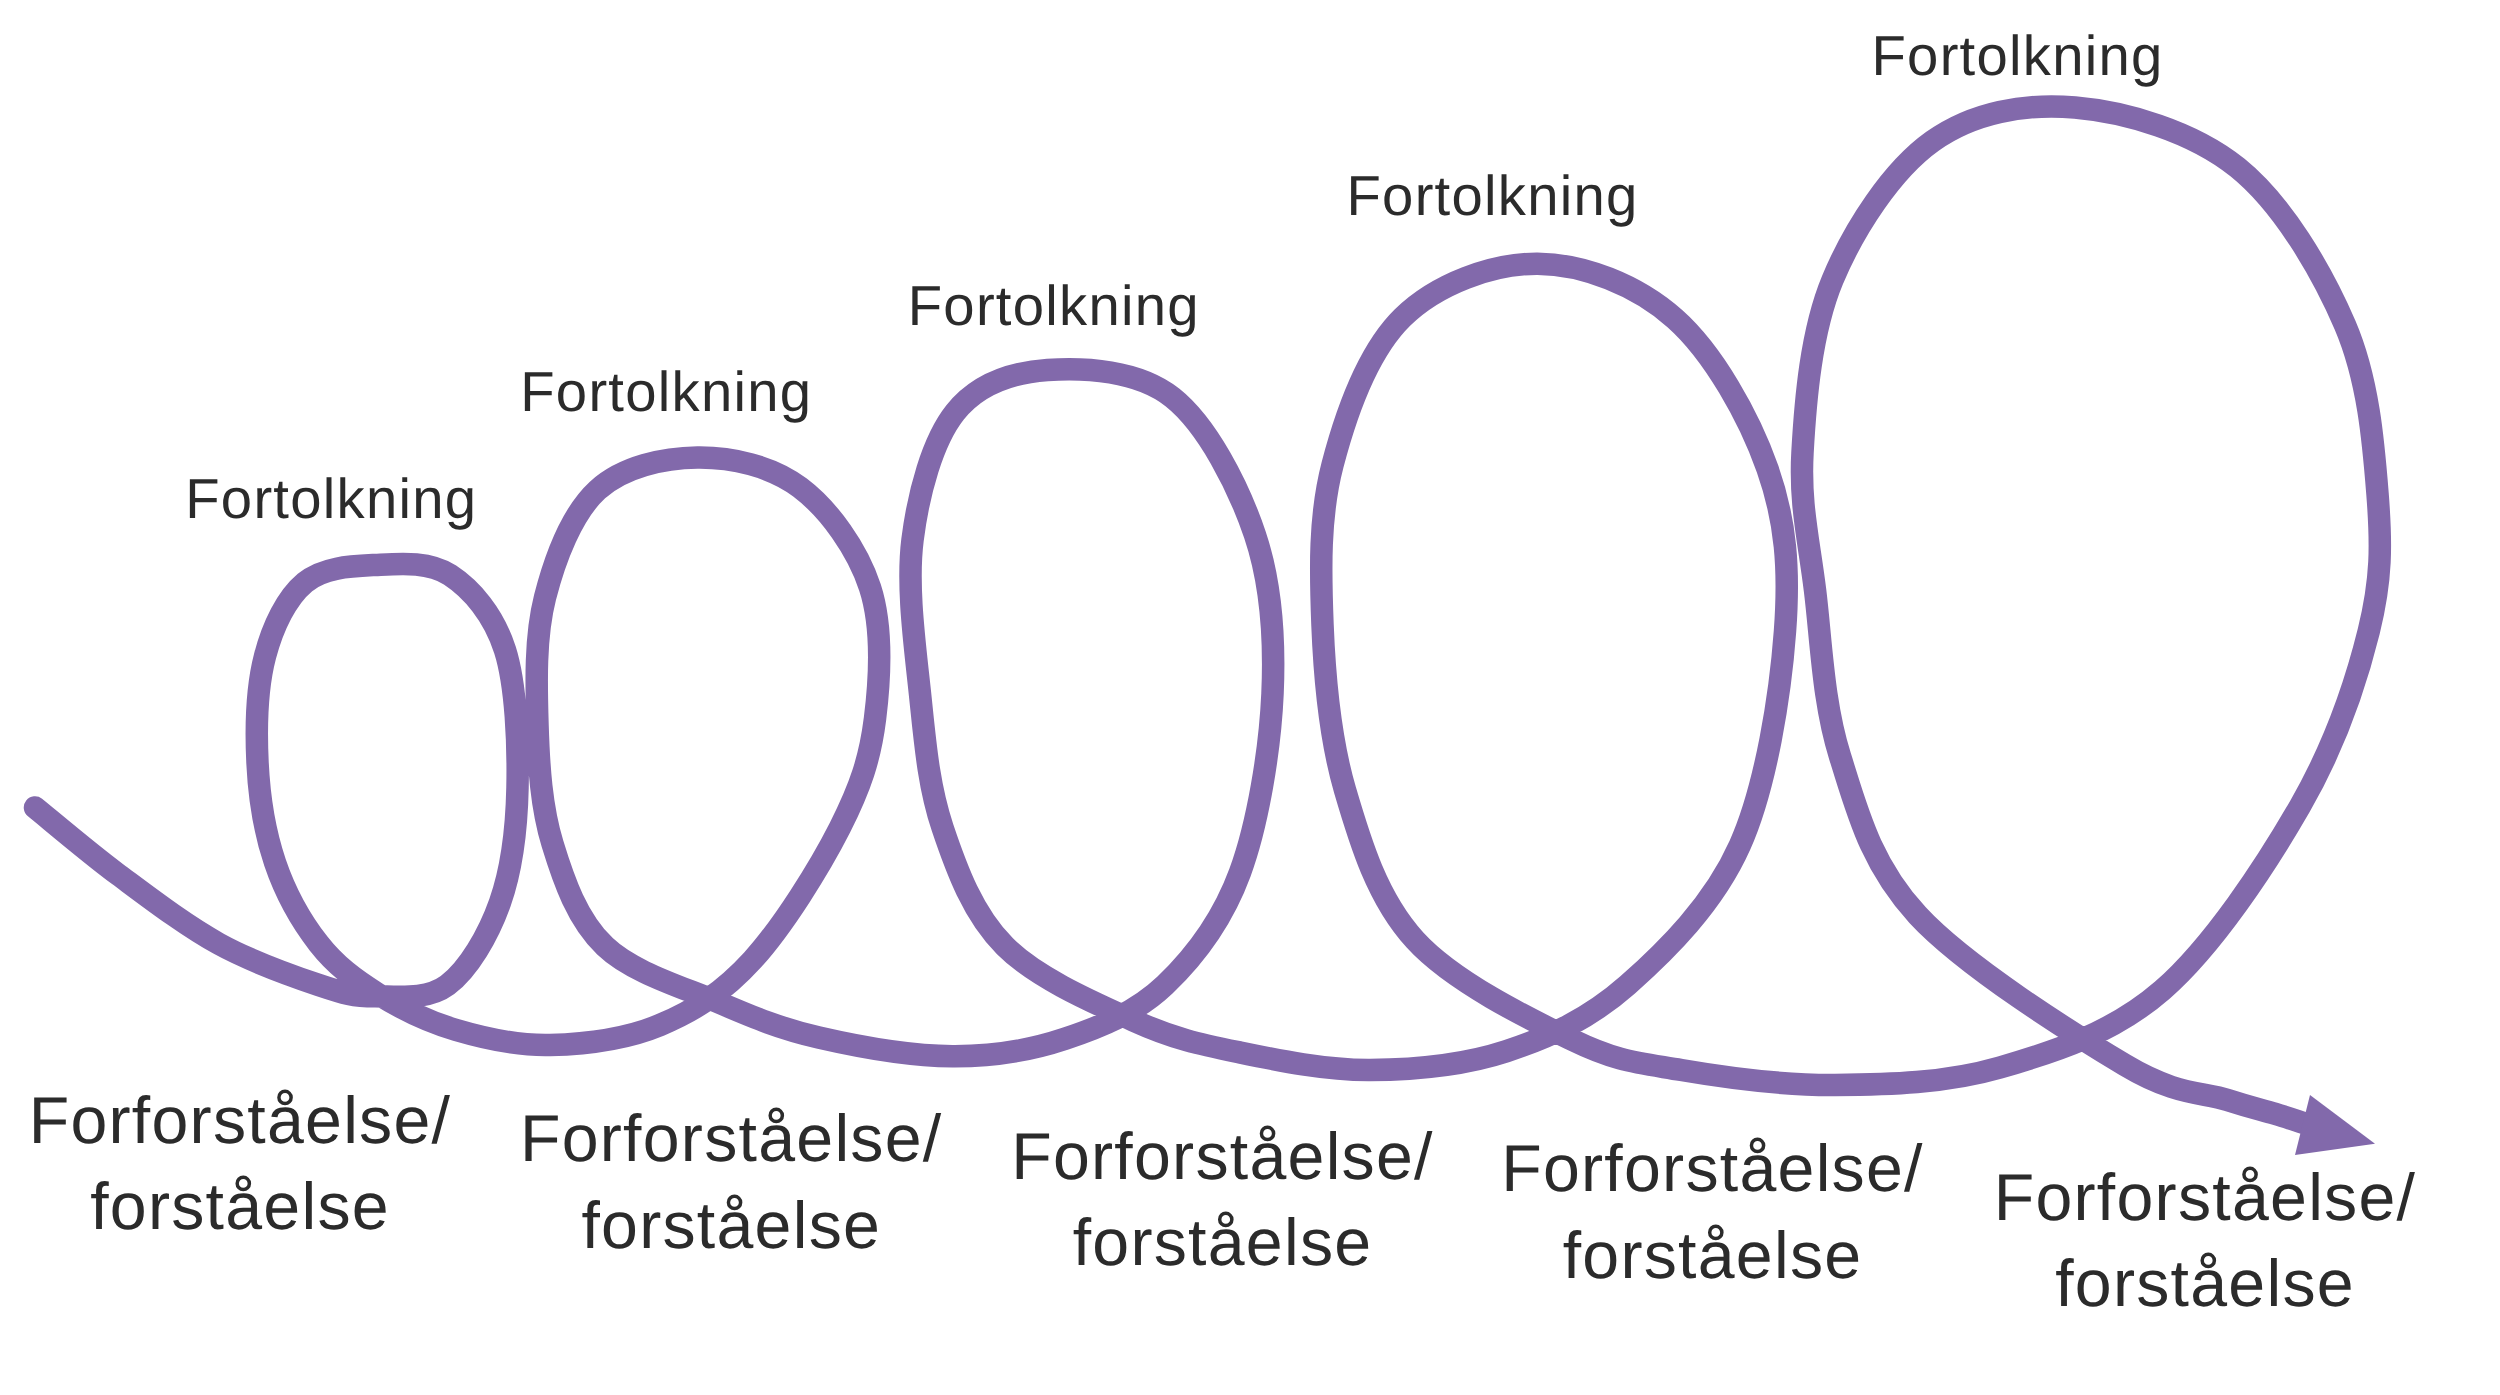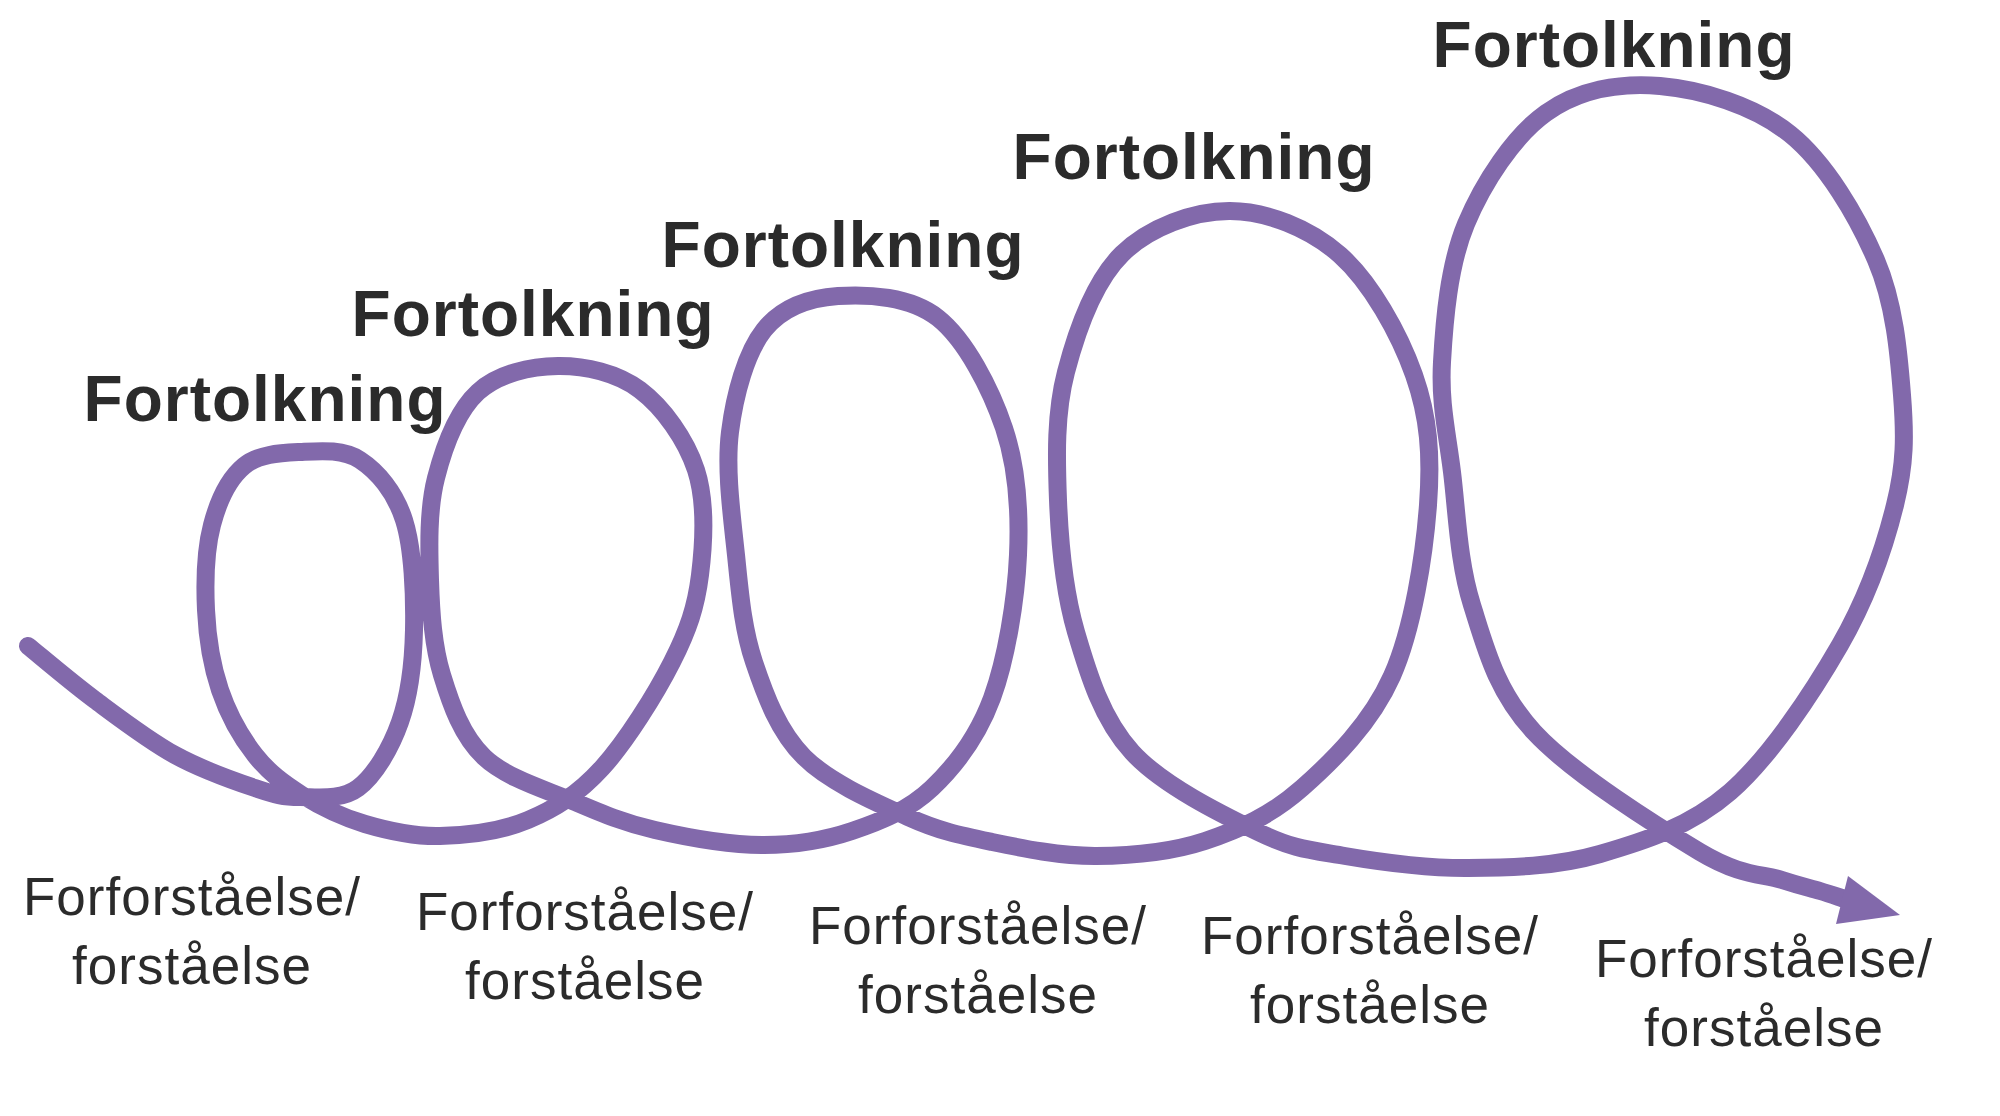--- a/index.html
+++ b/index.html
@@ -24,23 +24,23 @@
   }
   .diagram-label {
     position: absolute;
     transform: translateX(-50%);
     color: #2b2b2b;
     white-space: nowrap;
     text-align: center;
     letter-spacing: 1px;
   }
   .top-label {
-    font-size: 64px;
+    font-size: 45px;
     line-height: 62px;
-    font-weight: 700;
+    font-weight: 400;
   }
   .bottom-label {
     font-size: 53px;
     line-height: 69px;
     font-weight: 400;
   }
 </style>
 </head>
 <body>
 

